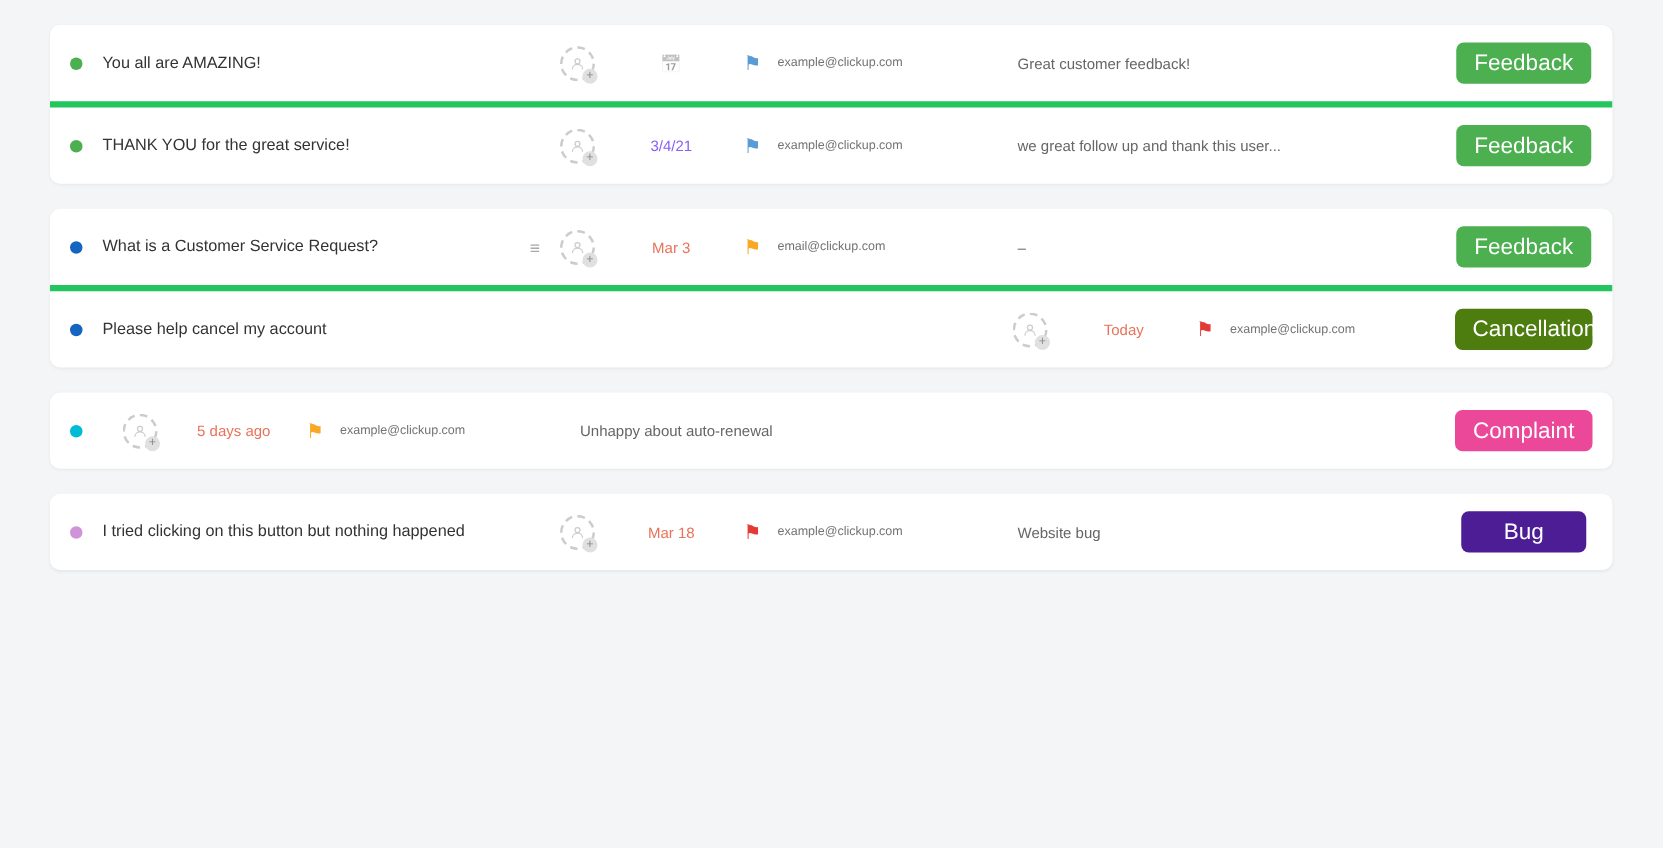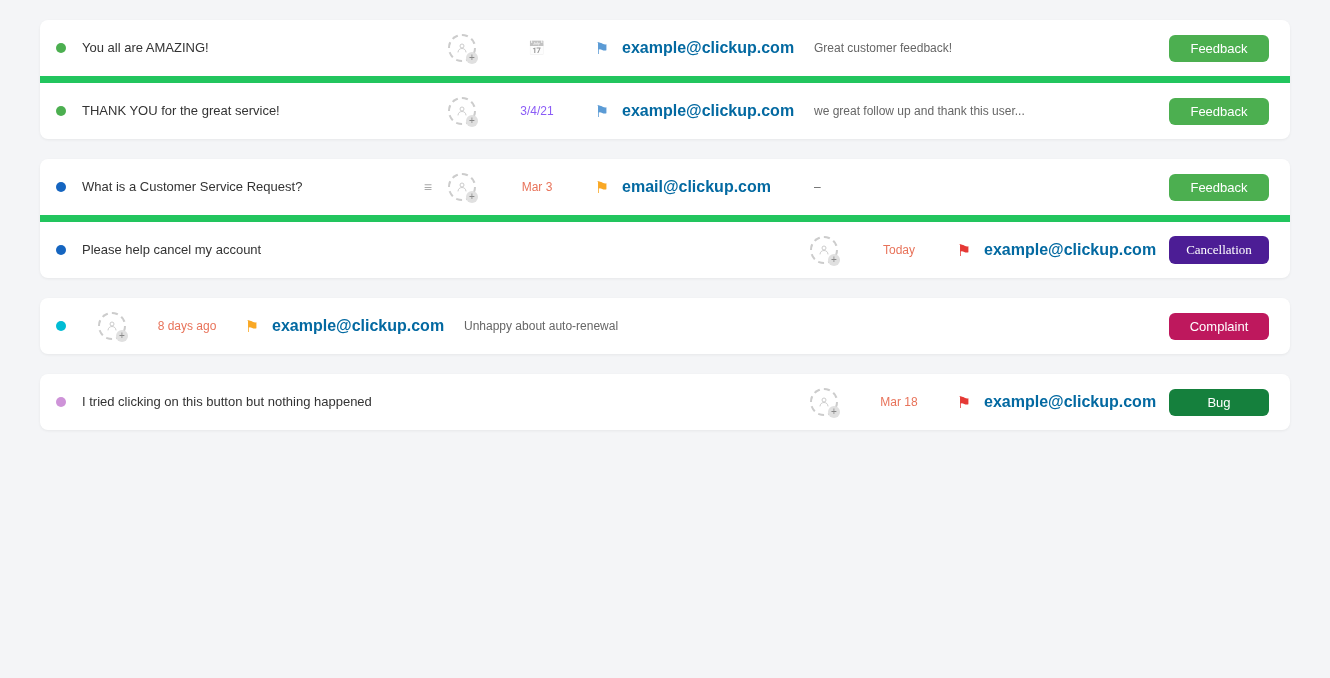--- a/index.html
+++ b/index.html
@@ -20,21 +20,21 @@
       border-radius: 8px;
       margin-bottom: 20px;
       box-shadow: 0 1px 3px rgba(0,0,0,0.06);
       overflow: hidden;
     }
 
     .row {
       display: flex;
       align-items: center;
       padding: 14px 16px;
-      border-bottom: 7px solid #22c55e;
+      border-bottom: 5px solid #22c55e;
       min-height: 50px;
     }
     .row:last-child {
       border-bottom: none;
     }
 
     .col-status {
       width: 16px;
       flex-shrink: 0;
       margin-right: 10px;
@@ -120,24 +120,23 @@
     .col-flag {
       width: 40px;
       display: flex;
       align-items: center;
       justify-content: center;
       flex-shrink: 0;
     }
 
     .col-email {
       width: 180px;
-      font-size: 16px;
-      color: #0369a1;
-      flex-shrink: 0;
-      font-weight: bold;
+      font-size: 10px;
+      color: #737373;
+      flex-shrink: 0;
     }
 
     .col-note {
       flex: 1;
       font-size: 12px;
       color: #666;
       min-width: 0;
       white-space: nowrap;
       overflow: hidden;
       text-overflow: ellipsis;
@@ -148,34 +147,34 @@
       width: 110px;
       flex-shrink: 0;
       display: flex;
       align-items: center;
       justify-content: center;
     }
 
     .tag-btn {
       padding: 6px 14px;
       border-radius: 6px;
-      font-size: 13px;
+      font-size: 18px;
       font-weight: 500;
       color: #fff;
       border: none;
       cursor: pointer;
       white-space: nowrap;
       min-width: 100px;
       text-align: center;
     }
 
     .tag-feedback { background: #4caf50; }
-    .tag-cancellation { background: #4c1d95; font-family: Liberation Serif, serif; }
-    .tag-complaint { background: #be185d; }
-    .tag-bug { background: #15803d; }
+    .tag-cancellation { background: #4d7c0f; }
+    .tag-complaint { background: #ec4899; }
+    .tag-bug { background: #4c1d95; }
 
     .calendar-icon {
       font-size: 16px;
       color: #aaa;
     }
   </style>
 </head>
 <body>
 
 <div class="page-container">
@@ -294,21 +293,21 @@
         </div>
         <div class="col-assignee">
           <div class="avatar-circle">
             <svg width="12" height="12" viewBox="0 0 24 24" fill="none">
               <circle cx="12" cy="8" r="4" stroke="#ccc" stroke-width="2"></circle>
               <path d="M4 20c0-4 3.6-7 8-7s8 3 8 7" stroke="#ccc" stroke-width="2" stroke-linecap="round"></path>
             </svg>
             <div class="plus">+</div>
           </div>
         </div>
-        <div class="col-date"><span class="date-days-ago">8 days ago</span></div>
+        <div class="col-date"><span class="date-days-ago">5 days ago</span></div>
         <div class="col-flag">
           <span style="color: rgb(249, 168, 37); font-size: 16px;">⚑</span>
         </div>
         <div class="col-email">example@clickup.com</div>
         <div class="col-note">Unhappy about auto-renewal</div>
         <div class="col-tag">
           <button class="tag-btn tag-complaint">Complaint</button>
         </div>
       </div>
     </div>
@@ -327,18 +326,19 @@
               <path d="M4 20c0-4 3.6-7 8-7s8 3 8 7" stroke="#ccc" stroke-width="2" stroke-linecap="round"></path>
             </svg>
             <div class="plus">+</div>
           </div>
         </div>
         <div class="col-date"><span class="date-mar">Mar 18</span></div>
         <div class="col-flag">
           <span style="color: rgb(229, 57, 53); font-size: 16px;">⚑</span>
         </div>
         <div class="col-email">example@clickup.com</div>
+        <div class="col-note">Website bug</div>
         <div class="col-tag">
           <button class="tag-btn tag-bug">Bug</button>
         </div>
       </div>
     </div>
   </div>
 
 </body></html>

